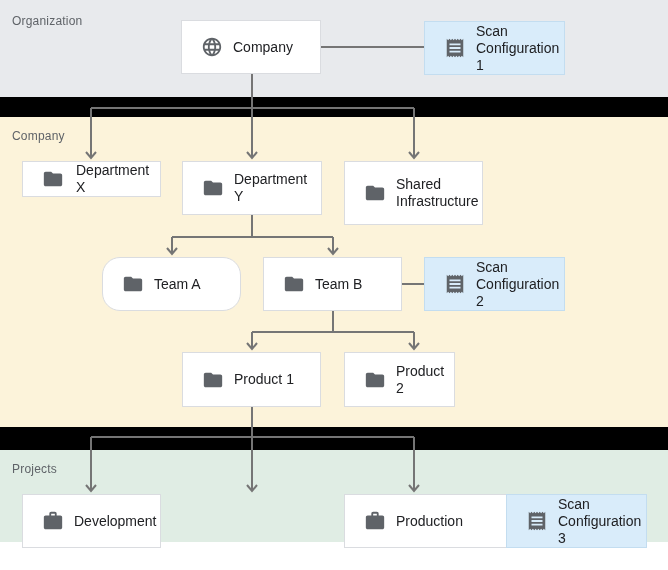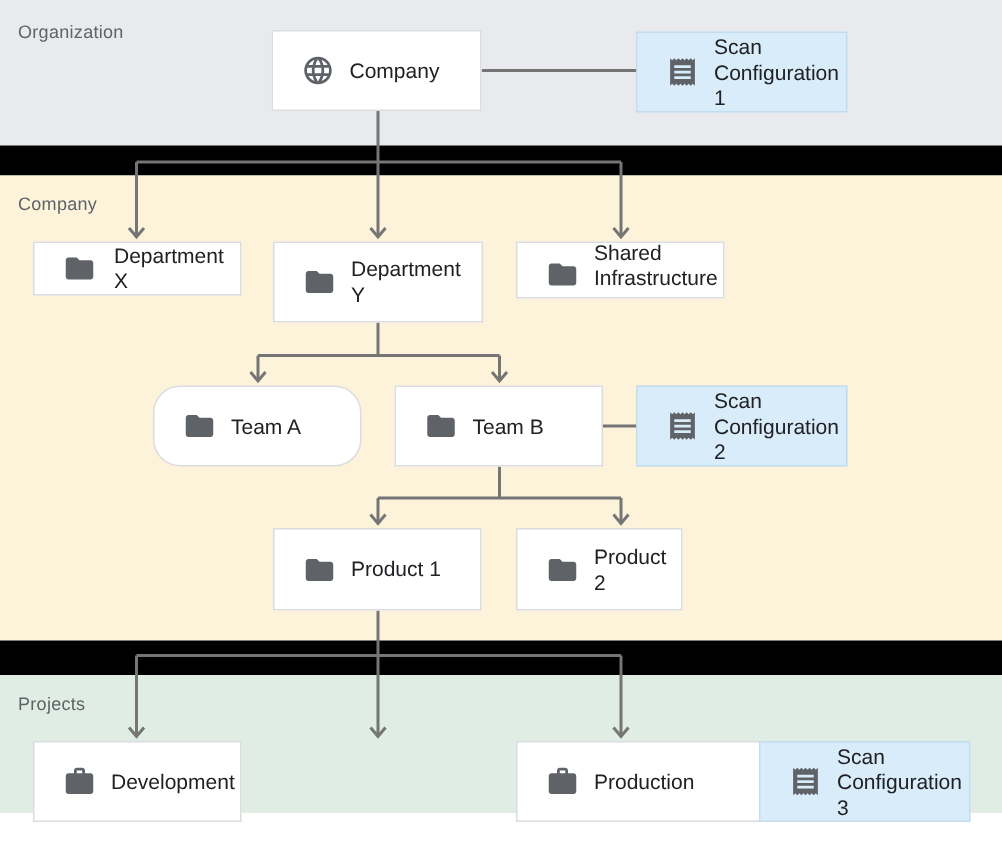--- a/index.html
+++ b/index.html
@@ -35,21 +35,21 @@
   .nicon svg { width:22px; height:22px; fill:#5f6368; }
   .nlabel {
     font-size:14px; line-height:17px; color:#202124;
     white-space:pre-line;
   }
   
   .n-company    { left:181px; top:20px;  width:140px; height:54px; }
   .n-scan1      { left:424px; top:21px;  width:141px; height:54px; }
   .n-deptx      { left:22px;  top:161px; width:139px; height:36px;gap:12px; }
   .n-depty      { left:182px; top:161px; width:140px; height:54px; }
-  .n-shared     { left:344px; top:161px; width:139px; height:38px;align-items:flex-end; }
+  .n-shared     { left:344px; top:161px; width:139px; height:64px; }
   .n-teama      { left:102px; top:257px; width:139px; height:54px;border-radius:18px; }
   .n-teamb      { left:263px; top:257px; width:139px; height:54px; }
   .n-scan2      { left:424px; top:257px; width:141px; height:54px; }
   .n-product1   { left:182px; top:352px; width:139px; height:55px;text-align:right; }
   .n-product2   { left:344px; top:352px; width:111px; height:55px; }
   .n-dev        { left:22px;  top:494px; width:139px; height:54px; }
   .n-test       { left:182px; top:494px; width:139px; height:54px; }
   .n-production { left:344px; top:494px; width:164px; height:54px; }
   .n-scan3      { left:506px; top:494px; width:141px; height:54px; }
 </style>

